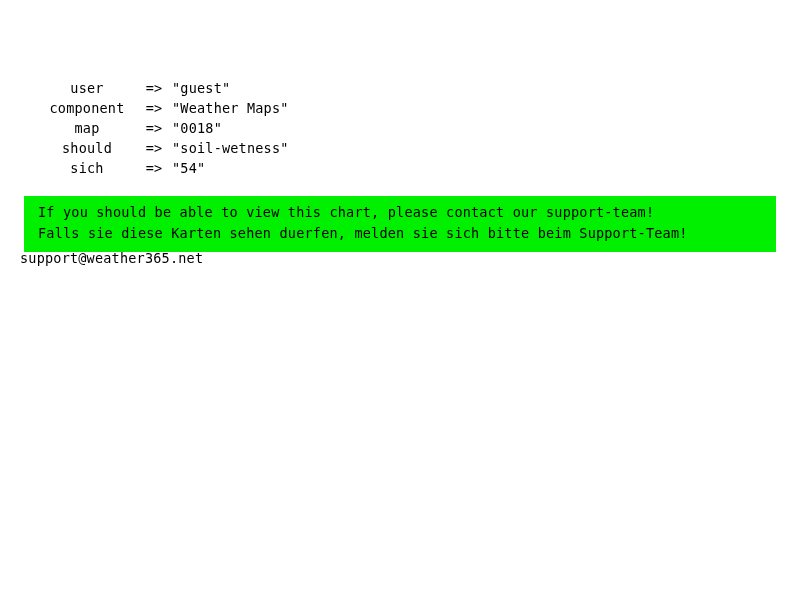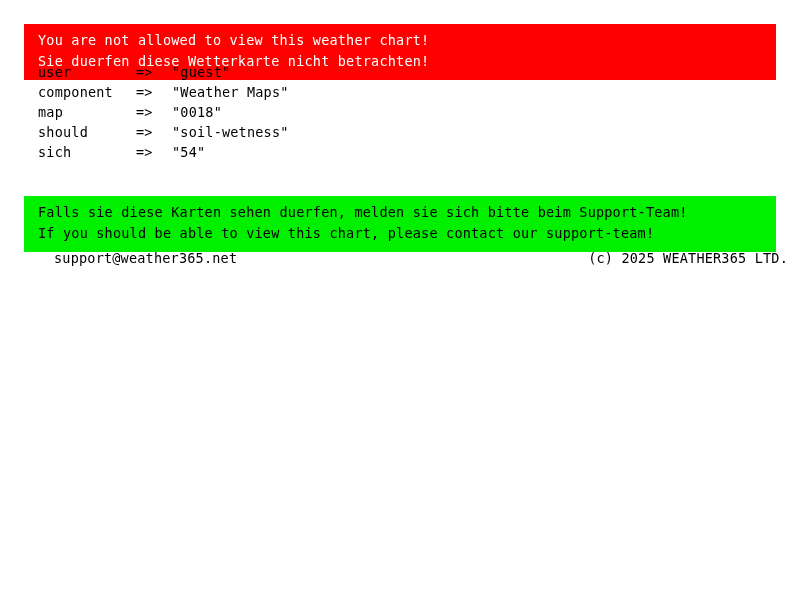--- a/index.html
+++ b/index.html
@@ -39,22 +39,23 @@
     top: 196px;
     background: #00f000;
     color: #000000;
   }
   .banner .line {
     white-space: pre;
   }
   .params {
     position: absolute;
     left: 38px;
-    top: 64px;
+    top: 80px;
     width: 700px;
+    text-align: center;
   }
   .param-row {
     display: flex;
     align-items: baseline;
     height: 20px;
     white-space: pre;
     font-size: 13.5px;
     letter-spacing: 0.2px;
   }
   .param-key {
@@ -65,42 +66,38 @@
   .param-arrow {
     display: inline-block;
     width: 36px;
     flex: 0 0 36px;
   }
   .param-val {
     display: inline-block;
   }
   .footer {
     position: absolute;
-    left: 54px;
+    left: 20px;
     top: 250px;
     width: 734px;
     display: flex;
-    justify-content: space-between;
     font-size: 13.5px;
     letter-spacing: 0.2px;
     white-space: pre;
+    gap: 30px;
   }
   .footer-right {
     text-align: right;
   }
 </style>
 </head>
 <body>
 
 <div class="page">
 
-  <div class="banner banner-error">
-    <div class="line">You are not allowed to view this weather chart!</div>
-    <div class="line">Sie duerfen diese Wetterkarte nicht betrachten!</div>
-  </div>
 
   <div class="params">
     <div class="param-row">
       <span class="param-key">user</span>
       <span class="param-arrow">=&gt;</span>
       <span class="param-val">"guest"</span>
     </div>
     <div class="param-row">
       <span class="param-key">component</span>
       <span class="param-arrow">=&gt;</span>
@@ -117,22 +114,21 @@
       <span class="param-val">"soil-wetness"</span>
     </div>
     <div class="param-row">
       <span class="param-key">sich</span>
       <span class="param-arrow">=&gt;</span>
       <span class="param-val">"54"</span>
     </div>
   </div>
 
   <div class="banner banner-ok">
+    <div class="line">If you should be able to view this chart, please contact our support-team!</div>
     <div class="line">Falls sie diese Karten sehen duerfen, melden sie sich bitte beim Support-Team!</div>
-    <div class="line">If you should be able to view this chart, please contact our support-team!</div>
   </div>
 
   <div class="footer">
     <span>support@weather365.net</span>
-    <span class="footer-right">(c) 2025 WEATHER365 LTD.</span>
   </div>
 
 </div>
 
 </body></html>

